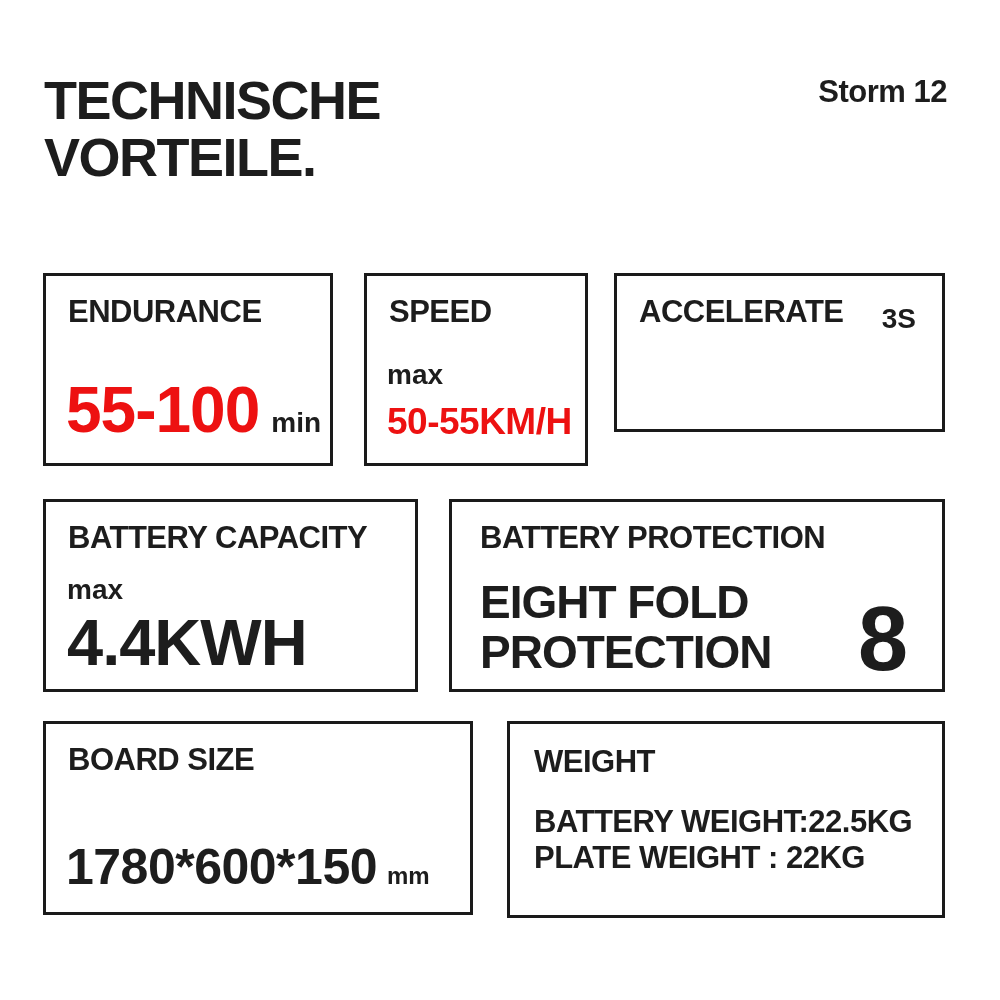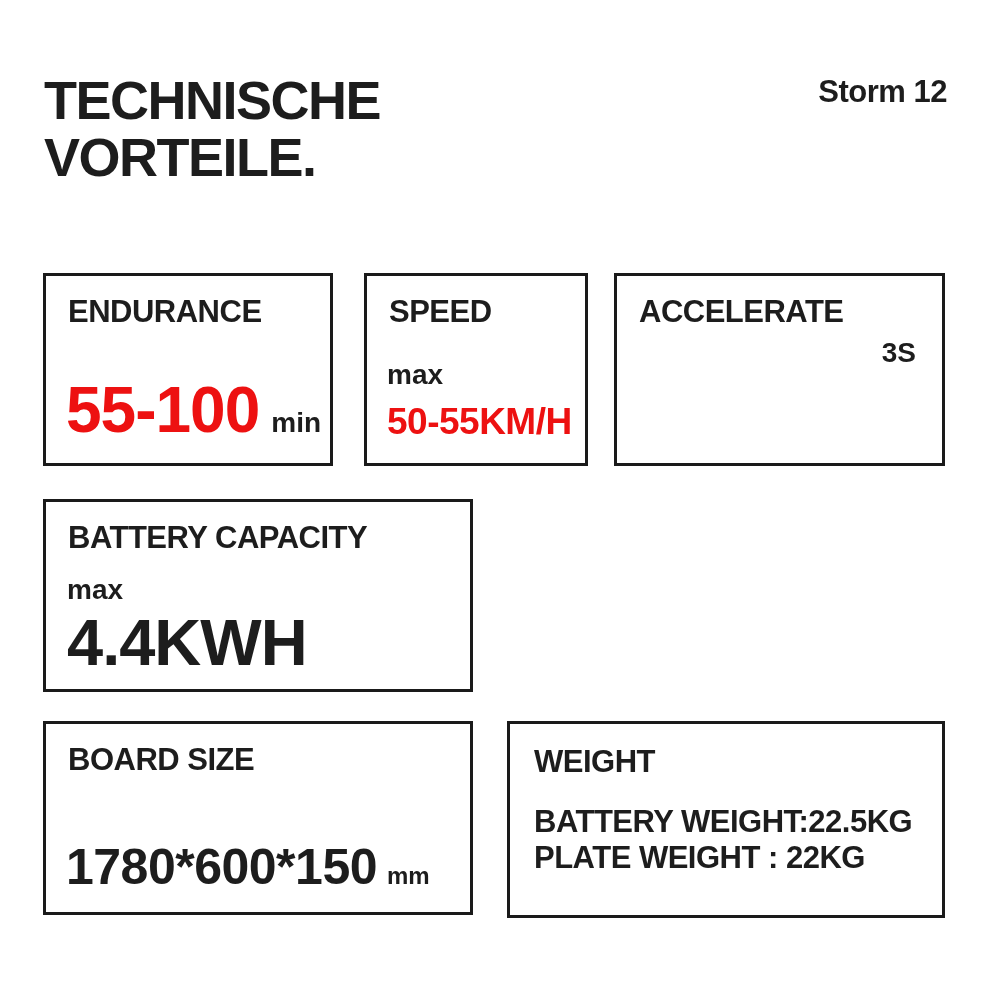--- a/index.html
+++ b/index.html
@@ -37,22 +37,22 @@
     position:absolute;
     border:3px solid var(--border_black);
     background:var(--background);
   }
   .card-label{
     position:absolute;top:18px;left:22px;
     font-size:31px;letter-spacing:-0.5px;white-space:nowrap;
   }
   .c1{left:43px;top:273px;width:290px;height:193px;}
   .c2{left:364px;top:273px;width:224px;height:193px;}
-  .c3{left:614px;top:273px;width:331px;height:193px;}
-  .c4{left:43px;top:499px;width:430px;height:193px;}
+  .c3{left:614px;top:273px;width:331px;height:159px;}
+  .c4{left:43px;top:499px;width:375px;height:193px;}
   .c5{left:449px;top:499px;width:496px;height:193px;}
   .c6{left:43px;top:721px;width:430px;height:194px;}
   .c7{left:507px;top:721px;width:438px;height:197px;}
 
   .red{color:var(--accent_red);}
 
   
   .c1 .value-row{position:absolute;left:20px;bottom:16px;white-space:nowrap;}
   .c1 .big{font-size:64px;letter-spacing:-1px;}
   .c1 .unit{font-size:28px;margin-left:12px;}
@@ -120,20 +120,30 @@
   </section>
 
   <section class="card c4">
     <div class="card-label">BATTERY CAPACITY</div>
     <div class="stack">
       <span class="qualifier">max</span>
       <span class="big">4.4KWH</span>
     </div>
   </section>
 
+  <section class="card c5">
+    <div class="card-label">BATTERY PROTECTION</div>
+    <div class="value-row">
+      <div class="lines">
+        <span>EIGHT FOLD</span><br>
+        <span>PROTECTION</span>
+      </div>
+      <div class="count">8</div>
+    </div>
+  </section>
 
   <section class="card c6">
     <div class="card-label">BOARD SIZE</div>
     <div class="value-row"><span class="big">1780*600*150</span><span class="unit">mm</span></div>
   </section>
 
   <section class="card c7">
     <div class="card-label">WEIGHT</div>
     <div class="lines">
       <span>BATTERY WEIGHT:22.5KG</span><br>

